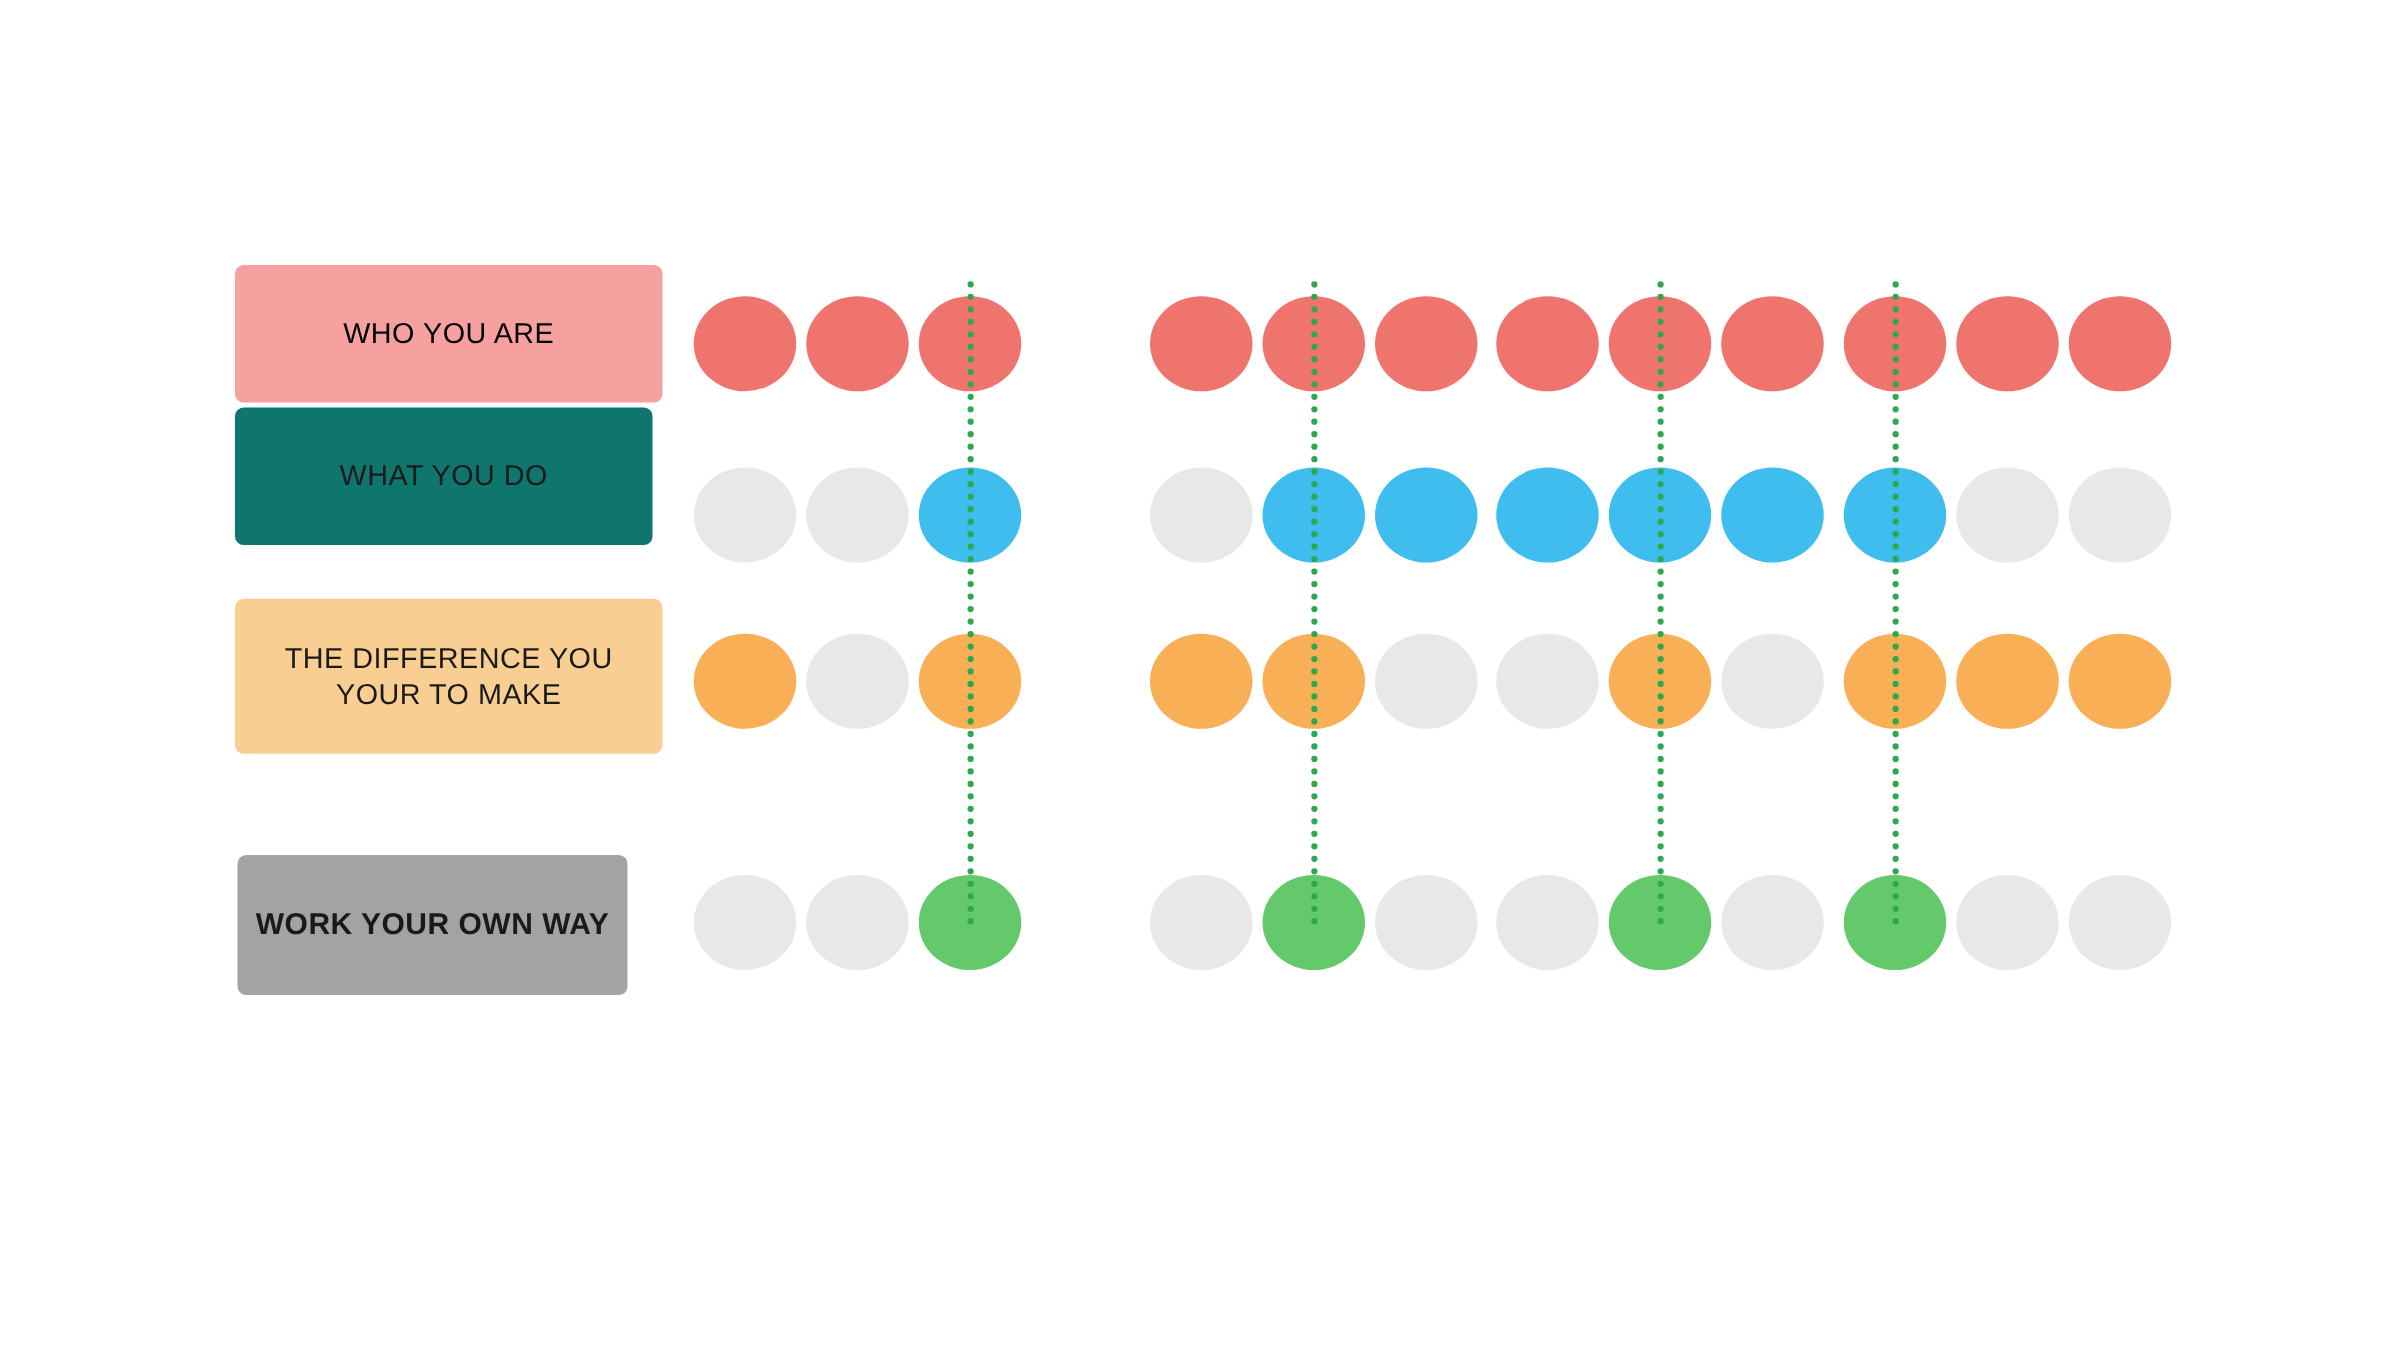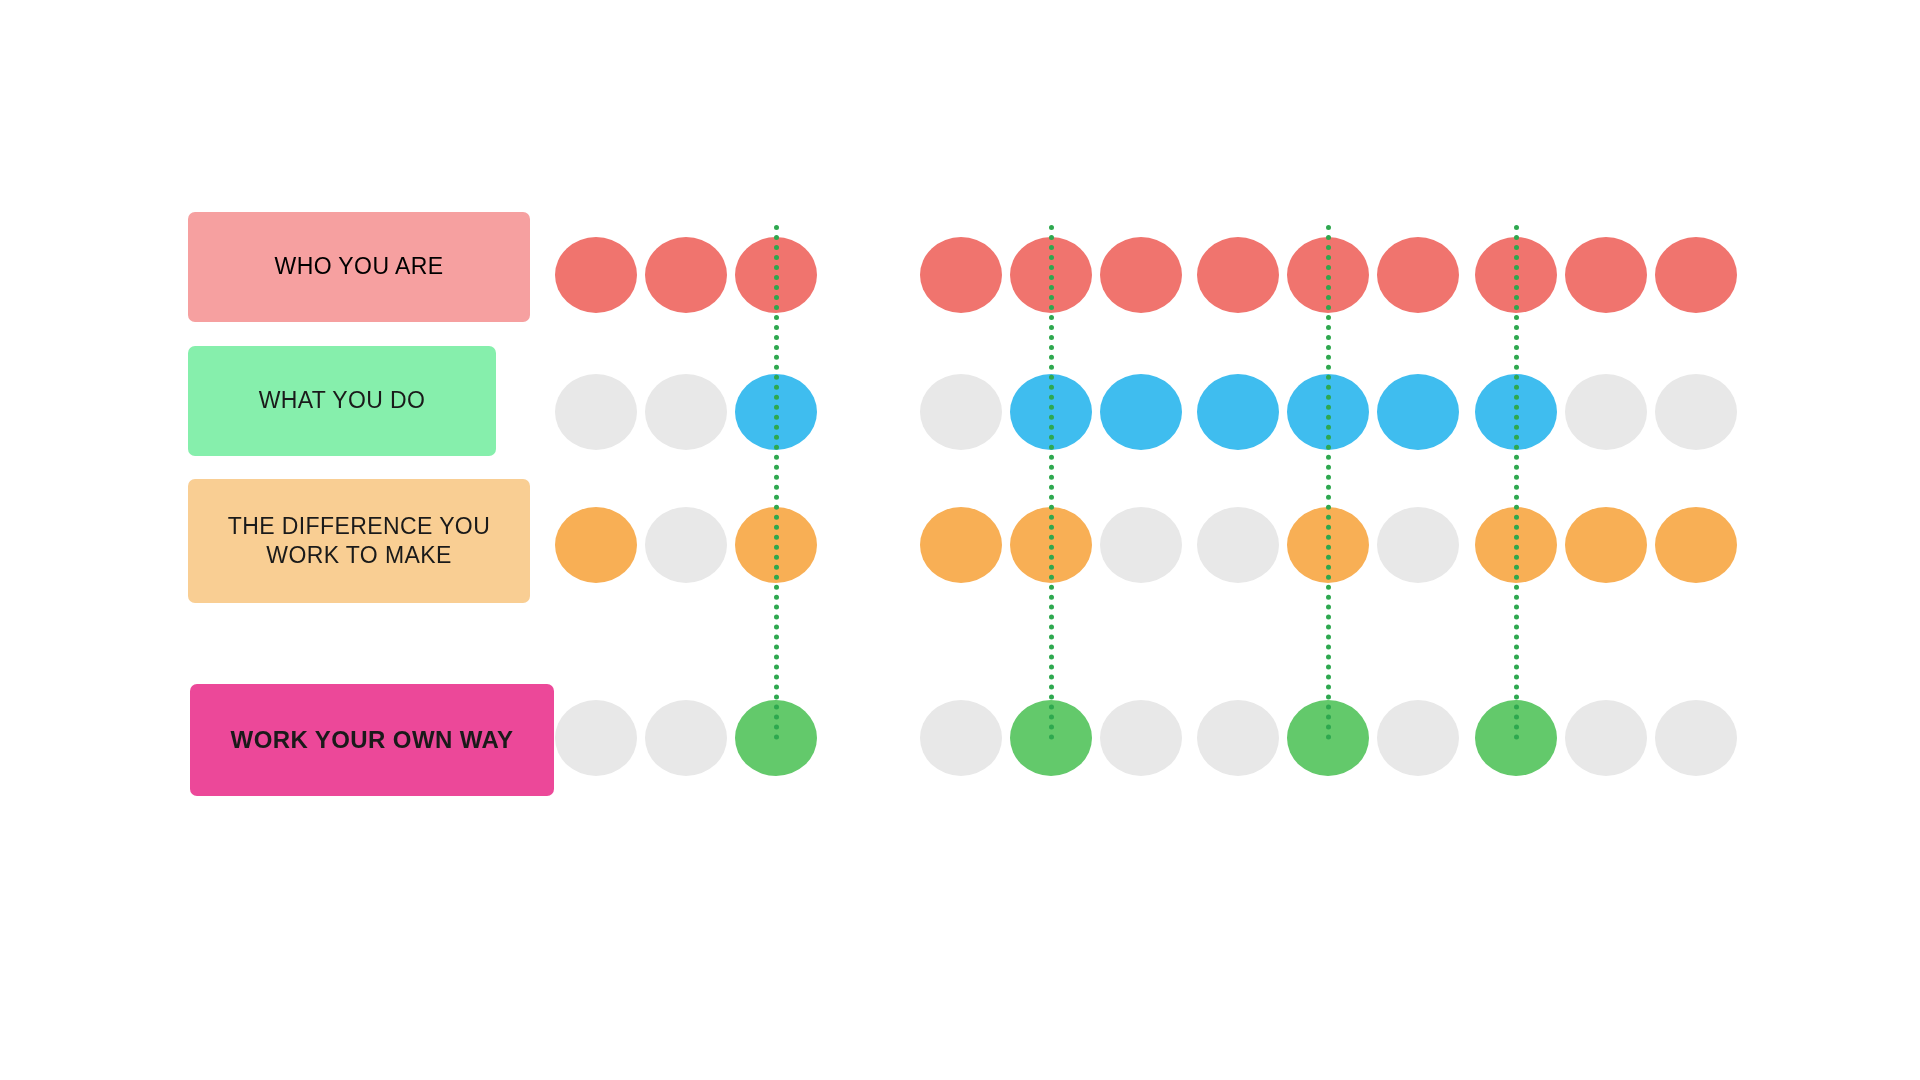--- a/index.html
+++ b/index.html
@@ -50,23 +50,23 @@
     border-left-width: 5px;
     z-index: 5;
   }
 </style>
 </head>
 <body style="background: rgb(255, 255, 255);">
 
 <div id="canvas">
   <div id="labels-layer">
       <div class="label-box" style="left: 188px; top: 212px; width: 342px; height: 110px; background: rgb(246, 160, 160); color: #000000;">WHO YOU ARE</div>
-      <div class="label-box" style="left: 188px; top: 346px; width: 308px; height: 110px; background: #86efac; color: rgb(26, 26, 26);">WHAT YOU DO</div>
-      <div class="label-box" style="left: 188px; top: 479px; width: 342px; height: 124px; background: rgb(249, 206, 147); color: rgb(26, 26, 26);">THE DIFFERENCE YOU WORK TO MAKE</div>
-      <div class="label-box bold" style="left: 190px; top: 684px; width: 364px; height: 112px; background: #ec4899; color: rgb(26, 26, 26);">WORK YOUR OWN WAY</div>
+      <div class="label-box" style="left: 188px; top: 326px; width: 334px; height: 110px; background: #0f766e; color: rgb(26, 26, 26);">WHAT YOU DO</div>
+      <div class="label-box" style="left: 188px; top: 479px; width: 342px; height: 124px; background: rgb(249, 206, 147); color: rgb(26, 26, 26);">THE DIFFERENCE YOU YOUR TO MAKE</div>
+      <div class="label-box bold" style="left: 190px; top: 684px; width: 312px; height: 112px; background: #a3a3a3; color: rgb(26, 26, 26);">WORK YOUR OWN WAY</div>
     </div>
   <div id="connectors-layer">
       <div class="connector" style="left: 773.5px; top: 225px; height: 515px; border-left: 5px dotted rgb(46, 168, 79);"></div>
       <div class="connector" style="left: 1048.5px; top: 225px; height: 515px; border-left: 5px dotted rgb(46, 168, 79);"></div>
       <div class="connector" style="left: 1325.5px; top: 225px; height: 515px; border-left: 5px dotted rgb(46, 168, 79);"></div>
       <div class="connector" style="left: 1513.5px; top: 225px; height: 515px; border-left: 5px dotted rgb(46, 168, 79);"></div>
     </div>
   <div id="dots-layer">
       <div class="dot" style="left: 555px; top: 237px; width: 82px; height: 76px; background: rgb(240, 116, 110);"></div>
       <div class="dot" style="left: 645px; top: 237px; width: 82px; height: 76px; background: rgb(240, 116, 110);"></div>

